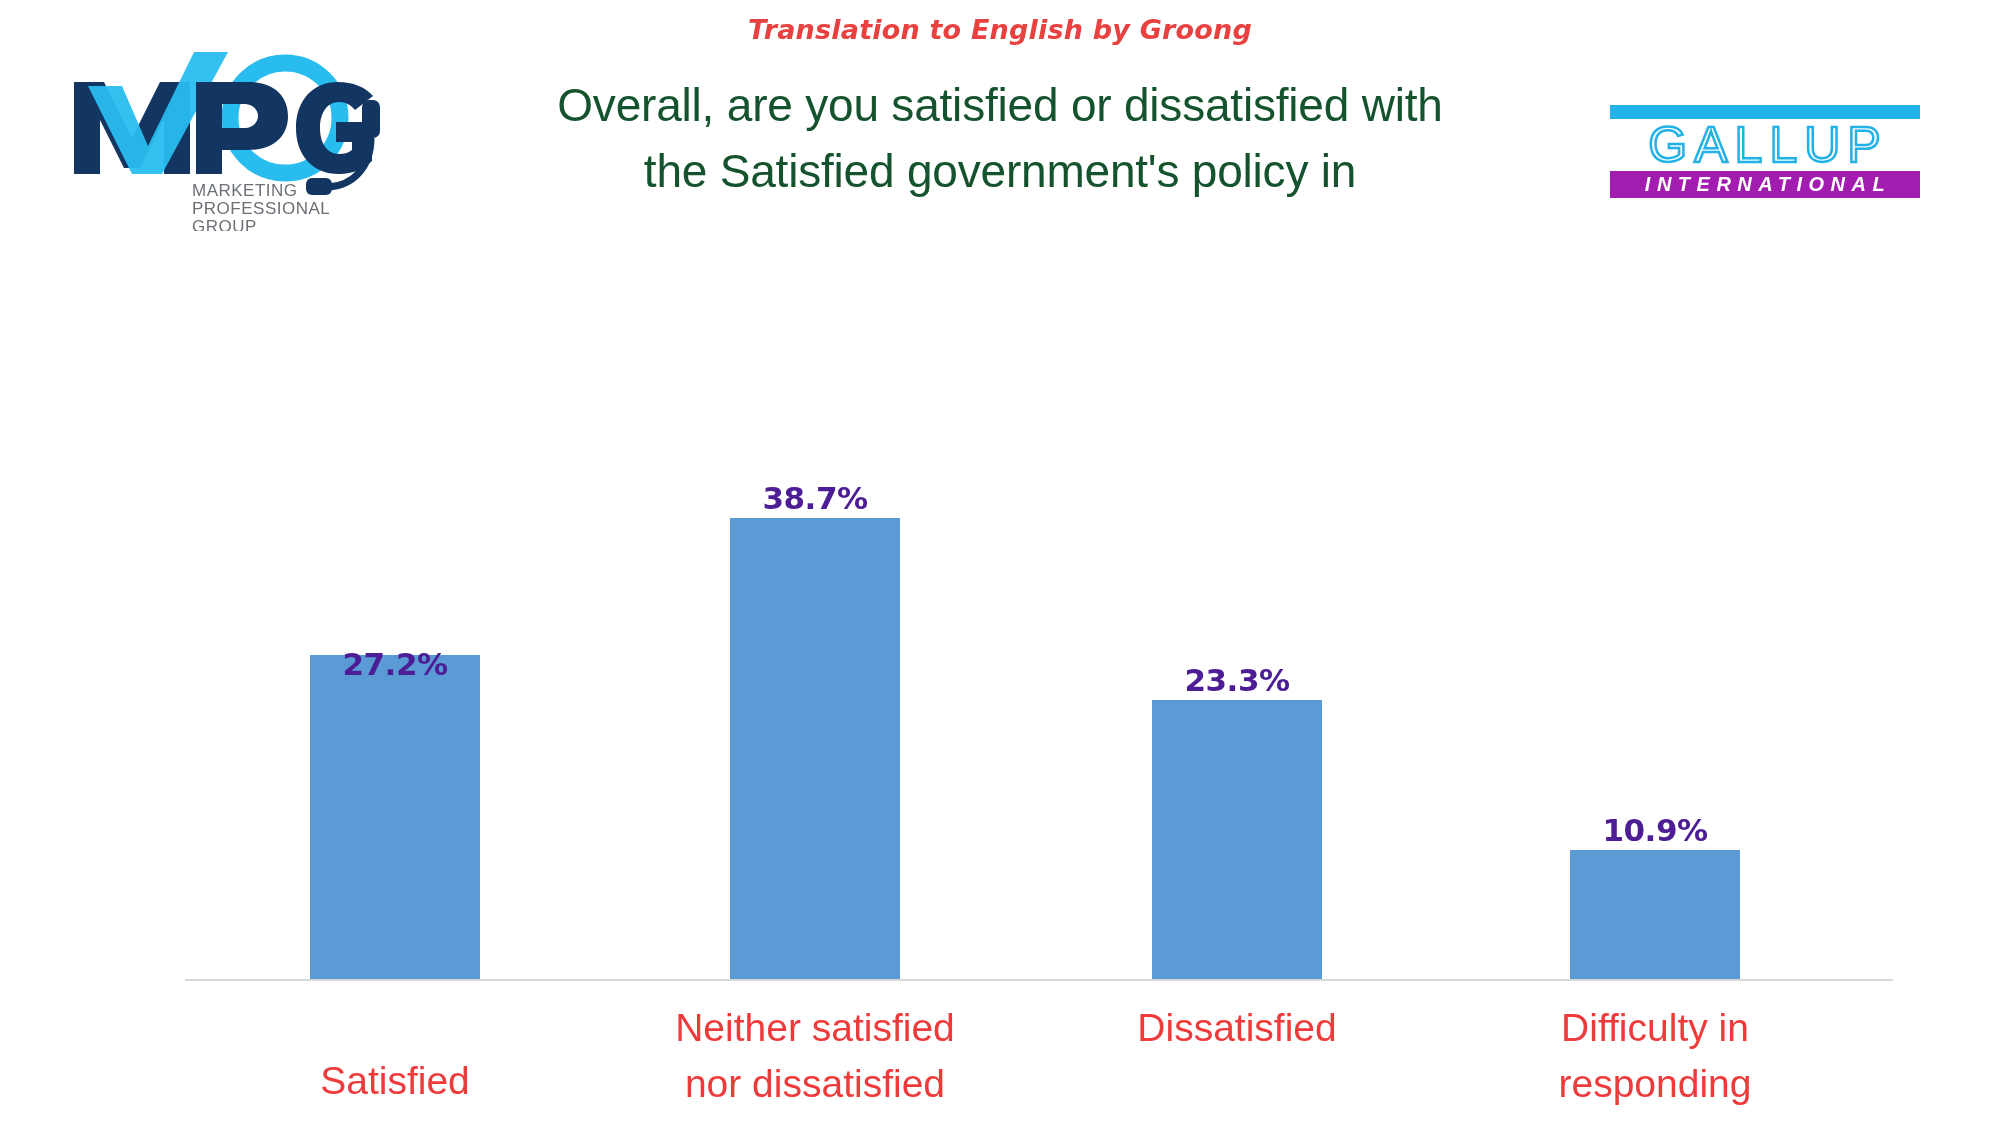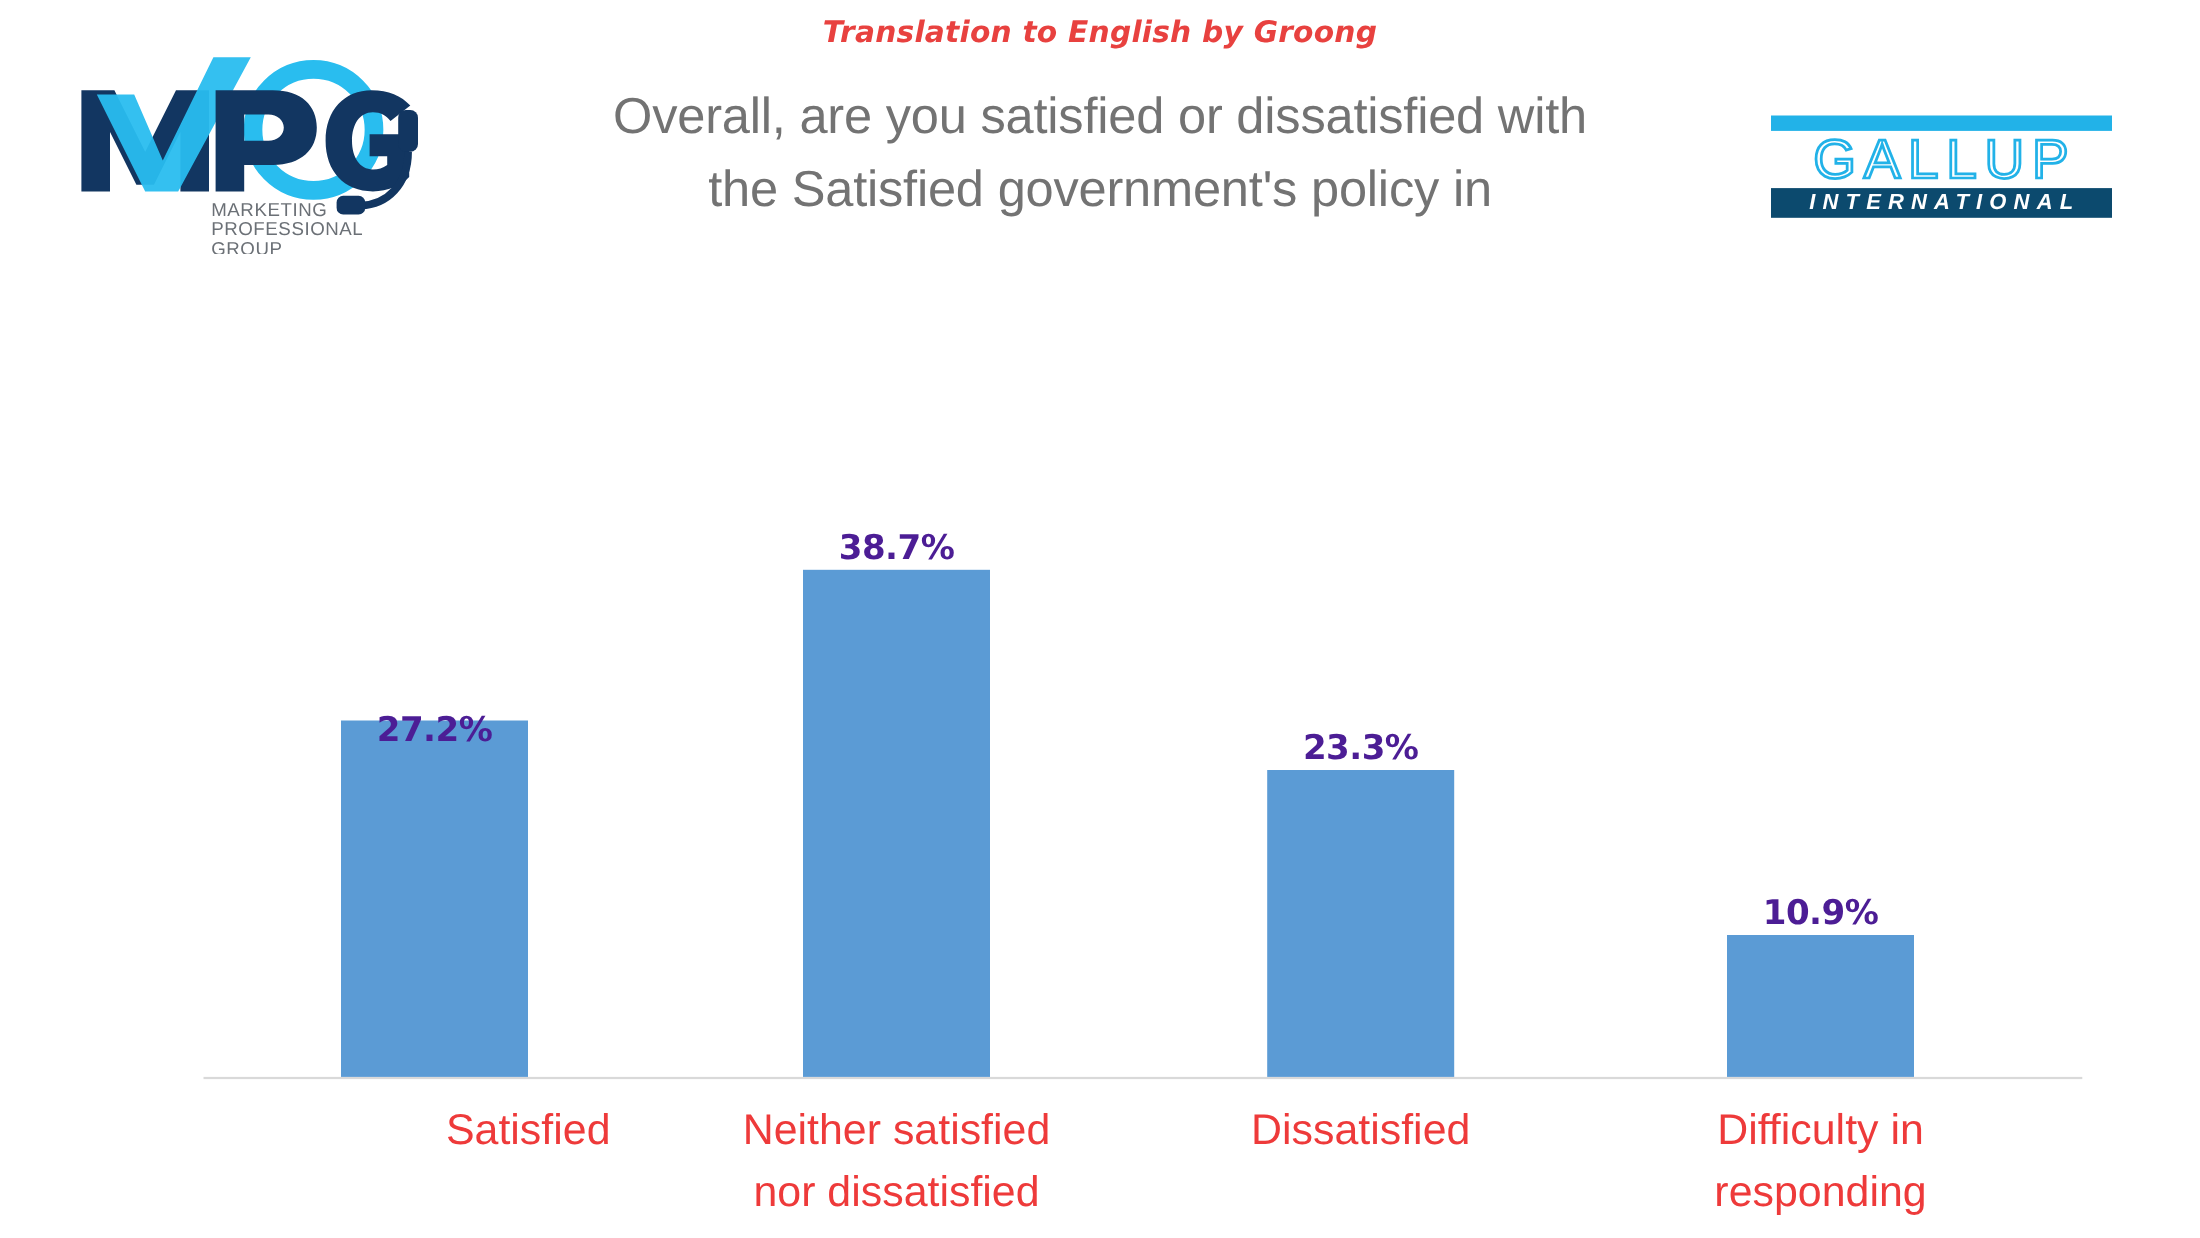--- a/index.html
+++ b/index.html
@@ -13,21 +13,21 @@
   
   .subtitle{
     position:absolute;left:0;top:14px;width:2000px;text-align:center;
     font-family:"DejaVu Sans","Liberation Sans",sans-serif;
     font-style:italic;font-weight:600;font-size:27px;color:#E8413F;
     letter-spacing:.2px;
   }
   .title{
     position:absolute;left:470px;top:72px;width:1060px;text-align:center;
     font-family:"Liberation Sans",sans-serif;
-    font-size:46px;line-height:66px;color:#737373;font-weight:400;
+    font-size:46px;line-height:66px;color:#14532d;font-weight:400;
     letter-spacing:-.2px;
   }
   .title div{white-space:nowrap;}
 
   
   .mpg{position:absolute;left:70px;top:46px;width:330px;height:185px;}
   .mpg svg{display:block;}
 
   
   .gallup{position:absolute;left:1610px;top:105px;width:310px;height:95px;}
@@ -35,21 +35,21 @@
   .gl-word{
     height:52px;line-height:52px;text-align:center;
     font-family:"Liberation Sans",sans-serif;
     font-size:50px;font-weight:400;letter-spacing:7px;
     color:#ffffff;
     -webkit-text-stroke:2.5px #22B2E8;
     text-stroke:2.5px #22B2E8;
     padding-left:6px;
   }
   .gl-bar-bot{
-    height:27px;background:#0c4a6e;color:#ffffff;
+    height:27px;background:#a21caf;color:#ffffff;
     font-family:"Liberation Sans",sans-serif;
     font-style:italic;font-weight:700;font-size:20px;letter-spacing:6.5px;
     text-align:center;line-height:27px;padding-left:6px;
   }
 
   
   .plot{position:absolute;left:0;top:0;width:2000px;height:1125px;}
   .axis-line{
     position:absolute;left:185px;top:979px;width:1708px;height:2px;
     background:#D9D9D9;
@@ -109,21 +109,21 @@
     <div class="gl-bar-top"></div>
     <div class="gl-word">GALLUP</div>
     <div class="gl-bar-bot">INTERNATIONAL</div>
   </div>
 
   <div class="plot">
     <div class="axis-line"></div>
 
     <div class="bar" style="left:310px; width:170px; top:655px; height:324px;"></div>
     <div class="bar-value" style="left:310px; width:170px; top:617px;margin-top:29px;">27.2%</div>
-    <div class="cat-label" style="left:235px; width:320px; top:1000px;text-align:right;">
+    <div class="cat-label" style="left:235px; width:320px; top:1053px;">
       <span>Satisfied</span>
     </div>
 
     <div class="bar" style="left:730px; width:170px; top:518px; height:461px;"></div>
     <div class="bar-value" style="left:730px; width:170px; top:480px;">38.7%</div>
     <div class="cat-label" style="left:655px; width:320px; top:1000px;">
       <span>Neither satisfied</span>
       <span>nor dissatisfied</span>
     </div>
 

